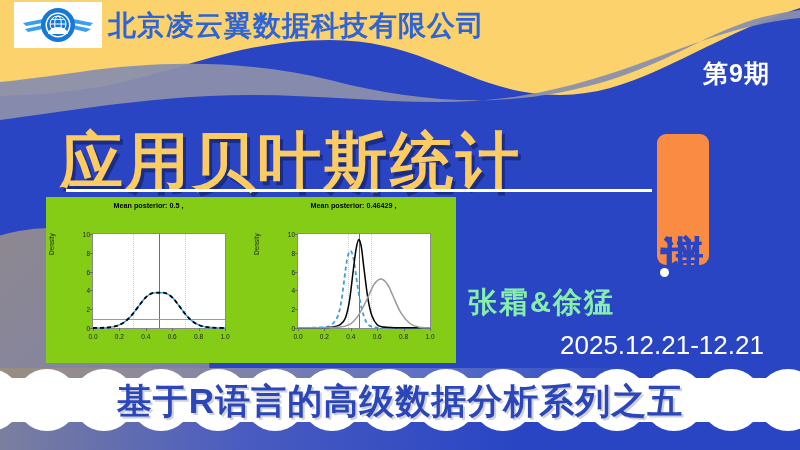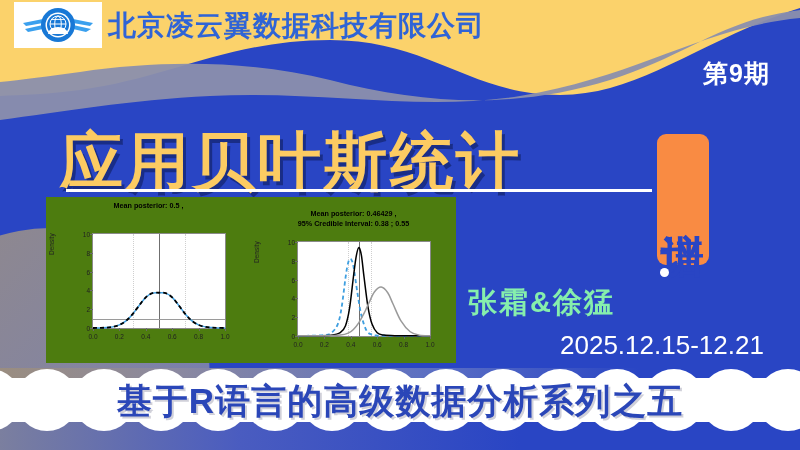--- a/index.html
+++ b/index.html
@@ -98,25 +98,25 @@
   }
   .date-text{
     position:absolute;left:560px;top:330px;
     font-size:26px;font-weight:400;color:#ffffff;letter-spacing:0px;
     white-space:nowrap;
   }
 
   
   .chart-panel{
     position:absolute;left:46px;top:197px;width:410px;height:166px;
-    background:#4d7c0f;
+    background:#84cc16;
   }
   .chart{position:absolute;top:0;height:166px;width:205px;}
   .chart.left{left:0;}
-  .chart.right{left:205px;margin-top:8px;}
+  .chart.right{left:205px;}
   .chart-title{
     position:absolute;left:0;top:4px;width:205px;text-align:center;
     font-size:7.2px;font-weight:700;color:#000;line-height:1.38;
   }
   .plot-area{
     position:absolute;left:46px;top:36px;width:132px;height:94px;
     border:1px solid #8a8a8a;background:#fff;
   }
   .ylab{
     position:absolute;left:2px;top:58px;
@@ -198,21 +198,21 @@
 
   <div class="main-title">应用贝叶斯统计</div>
   <div class="title-rule"></div>
 
   <div class="train-badge">
     <span>培训</span>
   </div>
   <div class="white-dot"></div>
 
   <div class="speaker-names">张霜&amp;徐猛</div>
-  <div class="date-text">2025.12.15-12.21</div>
+  <div class="date-text">2025.12.21-12.21</div>
 
   <div class="chart-panel">
     <div class="chart left">
       <div class="chart-title">
         <div>Mean posterior: 0.5 ,</div>
       </div>
       <div class="ylab">Density</div>
       <div class="plot-area">
           <div class="ytick" style="top: 94px;">0</div>
           <div class="ytickmark" style="top: 94px;"></div>
@@ -244,21 +244,20 @@
           <div class="hline" style="top: 84.6px;"></div>
           <svg class="curve" viewBox="0 0 132 94" preserveAspectRatio="none">
             <path d="M0.00,94.00C1.10,93.98 4.40,93.97 6.60,93.91C8.80,93.84 11.00,93.80 13.20,93.62C15.40,93.45 17.60,93.33 19.80,92.87C22.00,92.42 24.20,91.90 26.40,90.90C28.60,89.90 30.80,88.64 33.00,86.86C35.20,85.07 37.40,82.75 39.60,80.18C41.80,77.61 44.00,74.24 46.20,71.44C48.40,68.64 50.60,65.41 52.80,63.36C55.00,61.30 57.20,59.89 59.40,59.13C61.60,58.36 63.80,58.75 66.00,58.75C68.20,58.75 70.40,58.36 72.60,59.13C74.80,59.89 77.00,61.30 79.20,63.36C81.40,65.41 83.60,68.64 85.80,71.44C88.00,74.24 90.20,77.61 92.40,80.18C94.60,82.75 96.80,85.07 99.00,86.86C101.20,88.64 103.40,89.90 105.60,90.90C107.80,91.90 110.00,92.42 112.20,92.87C114.40,93.33 116.60,93.45 118.80,93.62C121.00,93.80 123.20,93.84 125.40,93.91C127.60,93.97 130.90,93.98 132.00,94.00" fill="none" stroke="#3f9fe0" stroke-width="1.5"></path>
             <path d="M0.00,94.00C1.10,93.98 4.40,93.97 6.60,93.91C8.80,93.84 11.00,93.80 13.20,93.62C15.40,93.45 17.60,93.33 19.80,92.87C22.00,92.42 24.20,91.90 26.40,90.90C28.60,89.90 30.80,88.64 33.00,86.86C35.20,85.07 37.40,82.75 39.60,80.18C41.80,77.61 44.00,74.24 46.20,71.44C48.40,68.64 50.60,65.41 52.80,63.36C55.00,61.30 57.20,59.89 59.40,59.13C61.60,58.36 63.80,58.75 66.00,58.75C68.20,58.75 70.40,58.36 72.60,59.13C74.80,59.89 77.00,61.30 79.20,63.36C81.40,65.41 83.60,68.64 85.80,71.44C88.00,74.24 90.20,77.61 92.40,80.18C94.60,82.75 96.80,85.07 99.00,86.86C101.20,88.64 103.40,89.90 105.60,90.90C107.80,91.90 110.00,92.42 112.20,92.87C114.40,93.33 116.60,93.45 118.80,93.62C121.00,93.80 123.20,93.84 125.40,93.91C127.60,93.97 130.90,93.98 132.00,94.00" fill="none" stroke="#000000" stroke-width="1.8" stroke-dasharray="4,3"></path>
           </svg>
         </div>
     </div>
     <div class="chart right">
       <div class="chart-title">
         <div>Mean posterior: 0.46429 ,</div>
-        <div>95% Credible Interval: 0.38 ; 0.55</div>
       </div>
       <div class="ylab">Density</div>
       <div class="plot-area">
           <div class="ytick" style="top: 94px;">0</div>
           <div class="ytickmark" style="top: 94px;"></div>
           <div class="ytick" style="top: 75.2px;">2</div>
           <div class="ytickmark" style="top: 75.2px;"></div>
           <div class="ytick" style="top: 56.4px;">4</div>
           <div class="ytickmark" style="top: 56.4px;"></div>
           <div class="ytick" style="top: 37.6px;">6</div>

